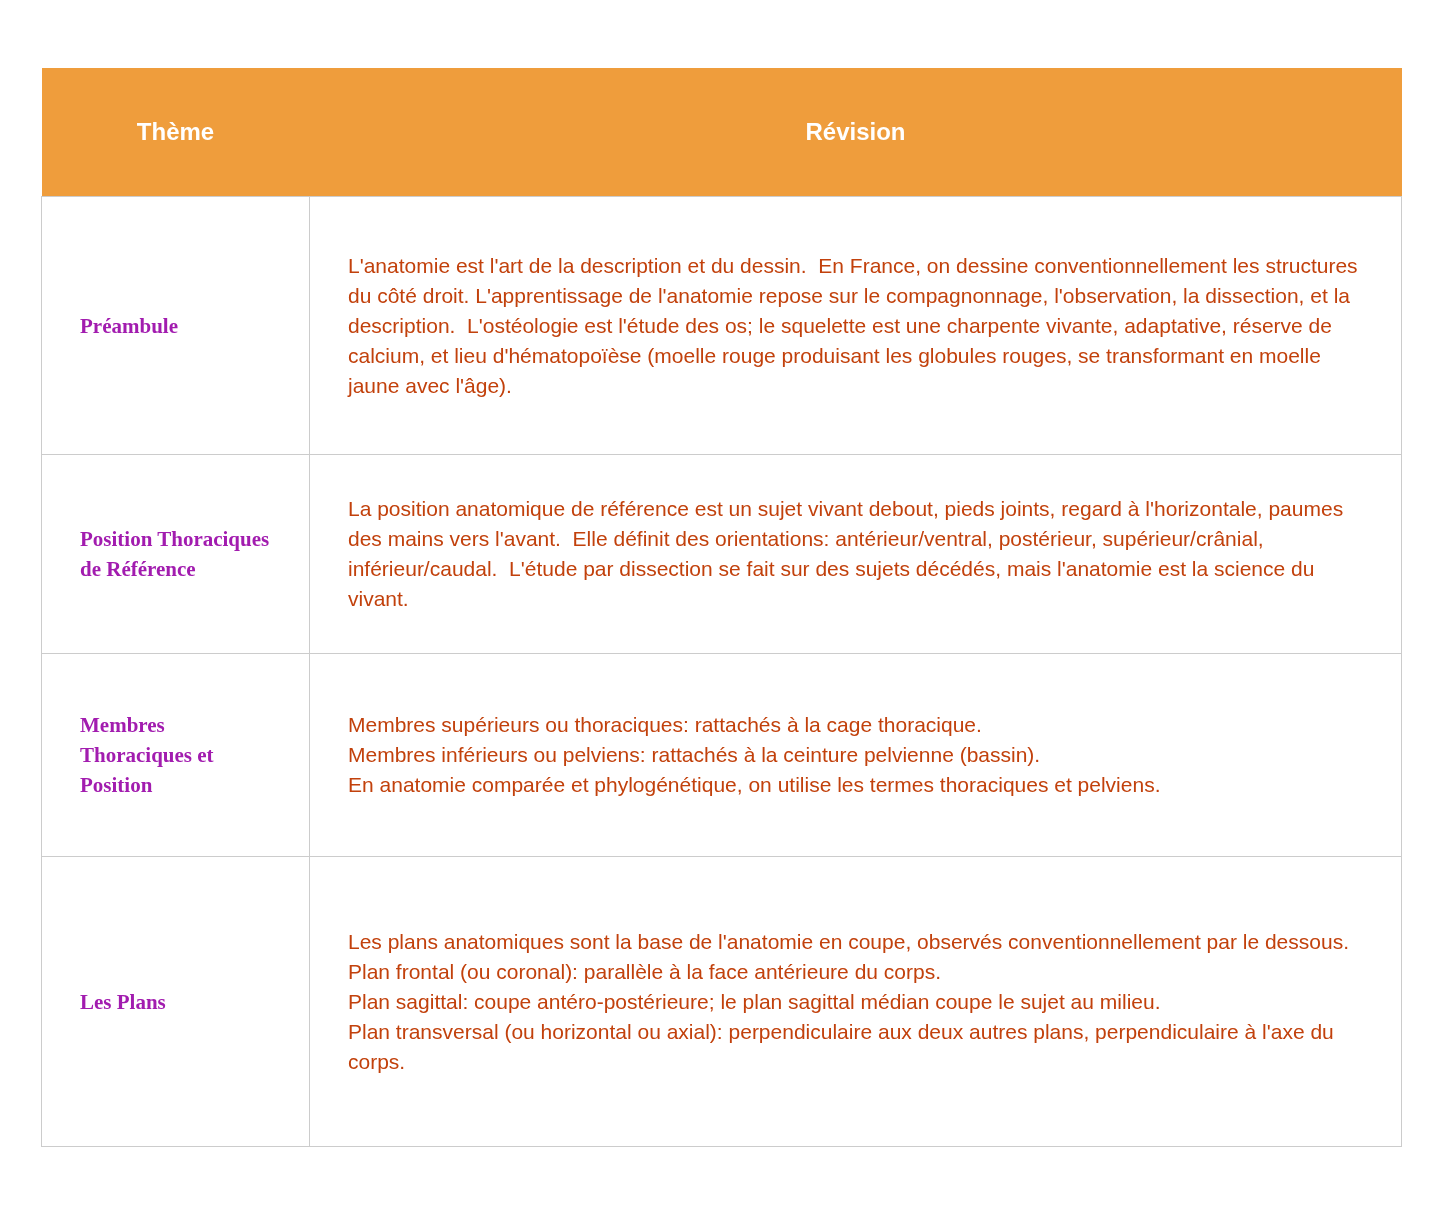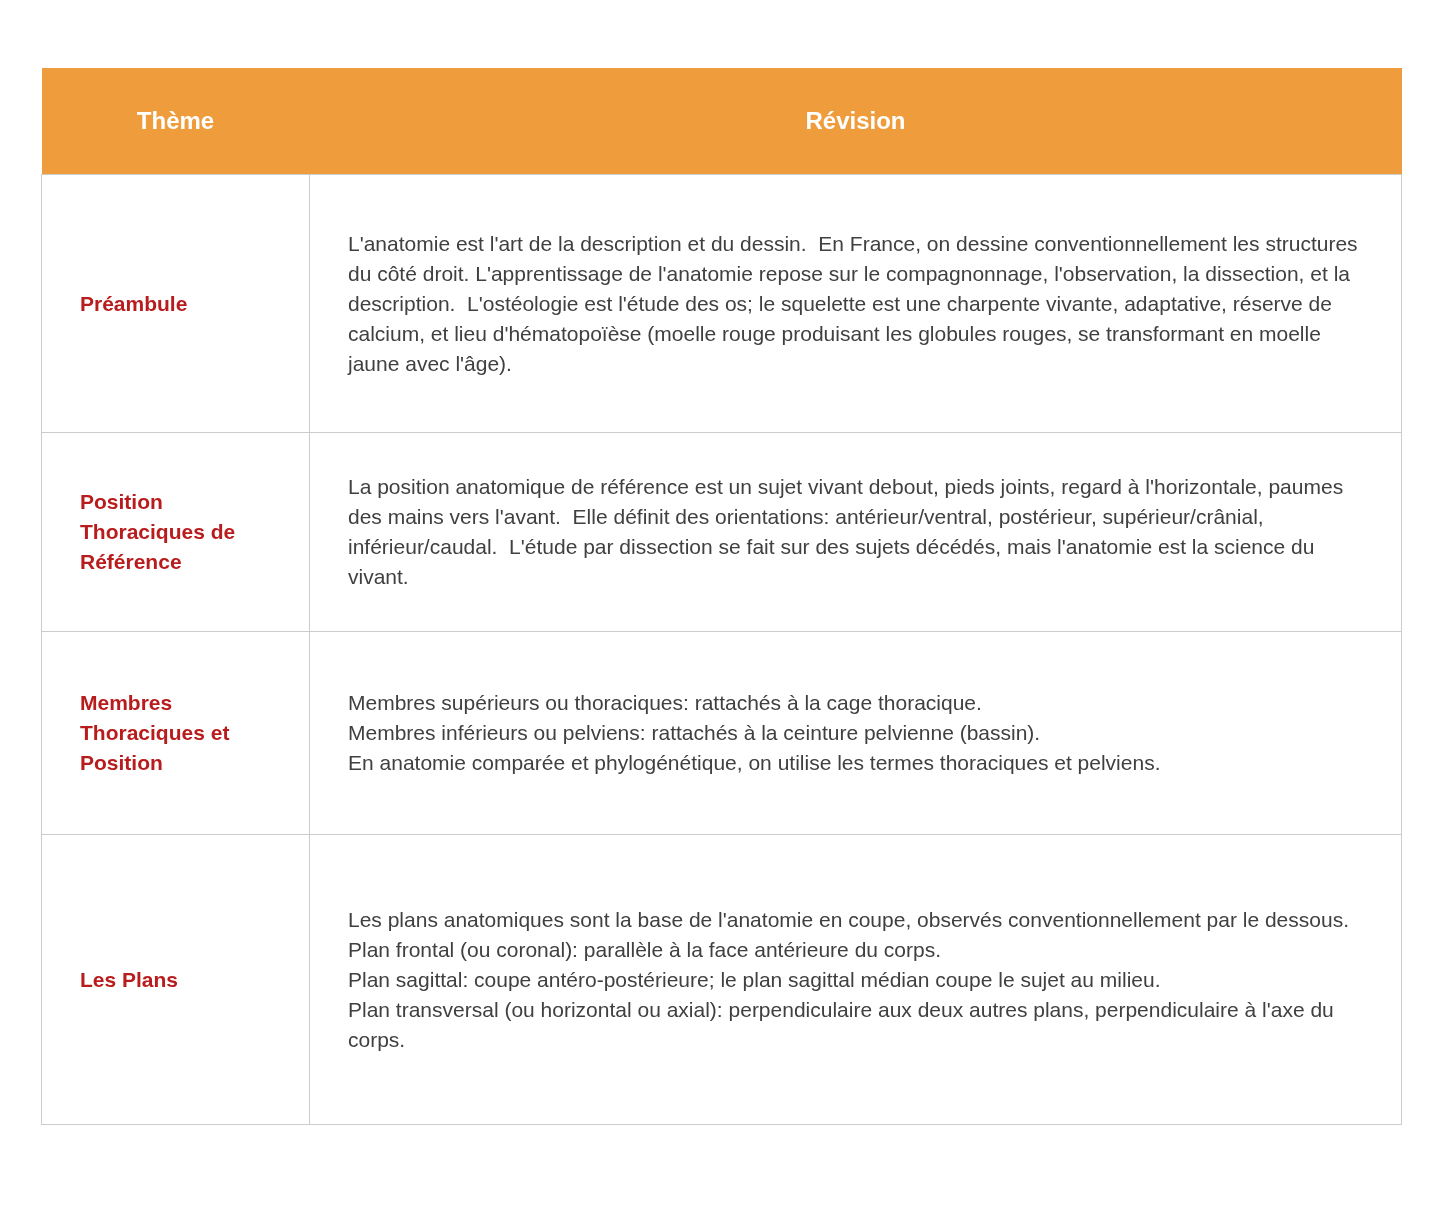--- a/index.html
+++ b/index.html
@@ -29,38 +29,39 @@
   }
   col.col-theme   { width: 268px; }
   col.col-details { width: 1092px; }
   table.revision-table th {
     background: #EF9D3C;
     color: #ffffff;
     font-weight: bold;
     font-size: 24px;
     text-align: center;
     vertical-align: middle;
-    height: 106px;
+    height: 128px;
     padding: 0 38px;
     border: none;
   }
   table.revision-table td {
     border: 1px solid #cccccc;
     vertical-align: middle;
     padding: 0 38px;
     font-size: 21px;
     line-height: 30px;
     box-sizing: border-box;
   }
   td.theme-cell {
     font-weight: bold;
-    color: #b91c1c;
+    color: #a21caf;
+    font-family: Liberation Serif, serif;
   }
   td.details-cell {
-    color: #404040;
+    color: #c2410c;
     white-space: pre-wrap;
   }
   tr.row-0 td { height: 258px; }
   tr.row-1 td { height: 199px; }
   tr.row-2 td { height: 203px; }
   tr.row-3 td { height: 290px; }
 </style>
 </head>
 <body>
 

